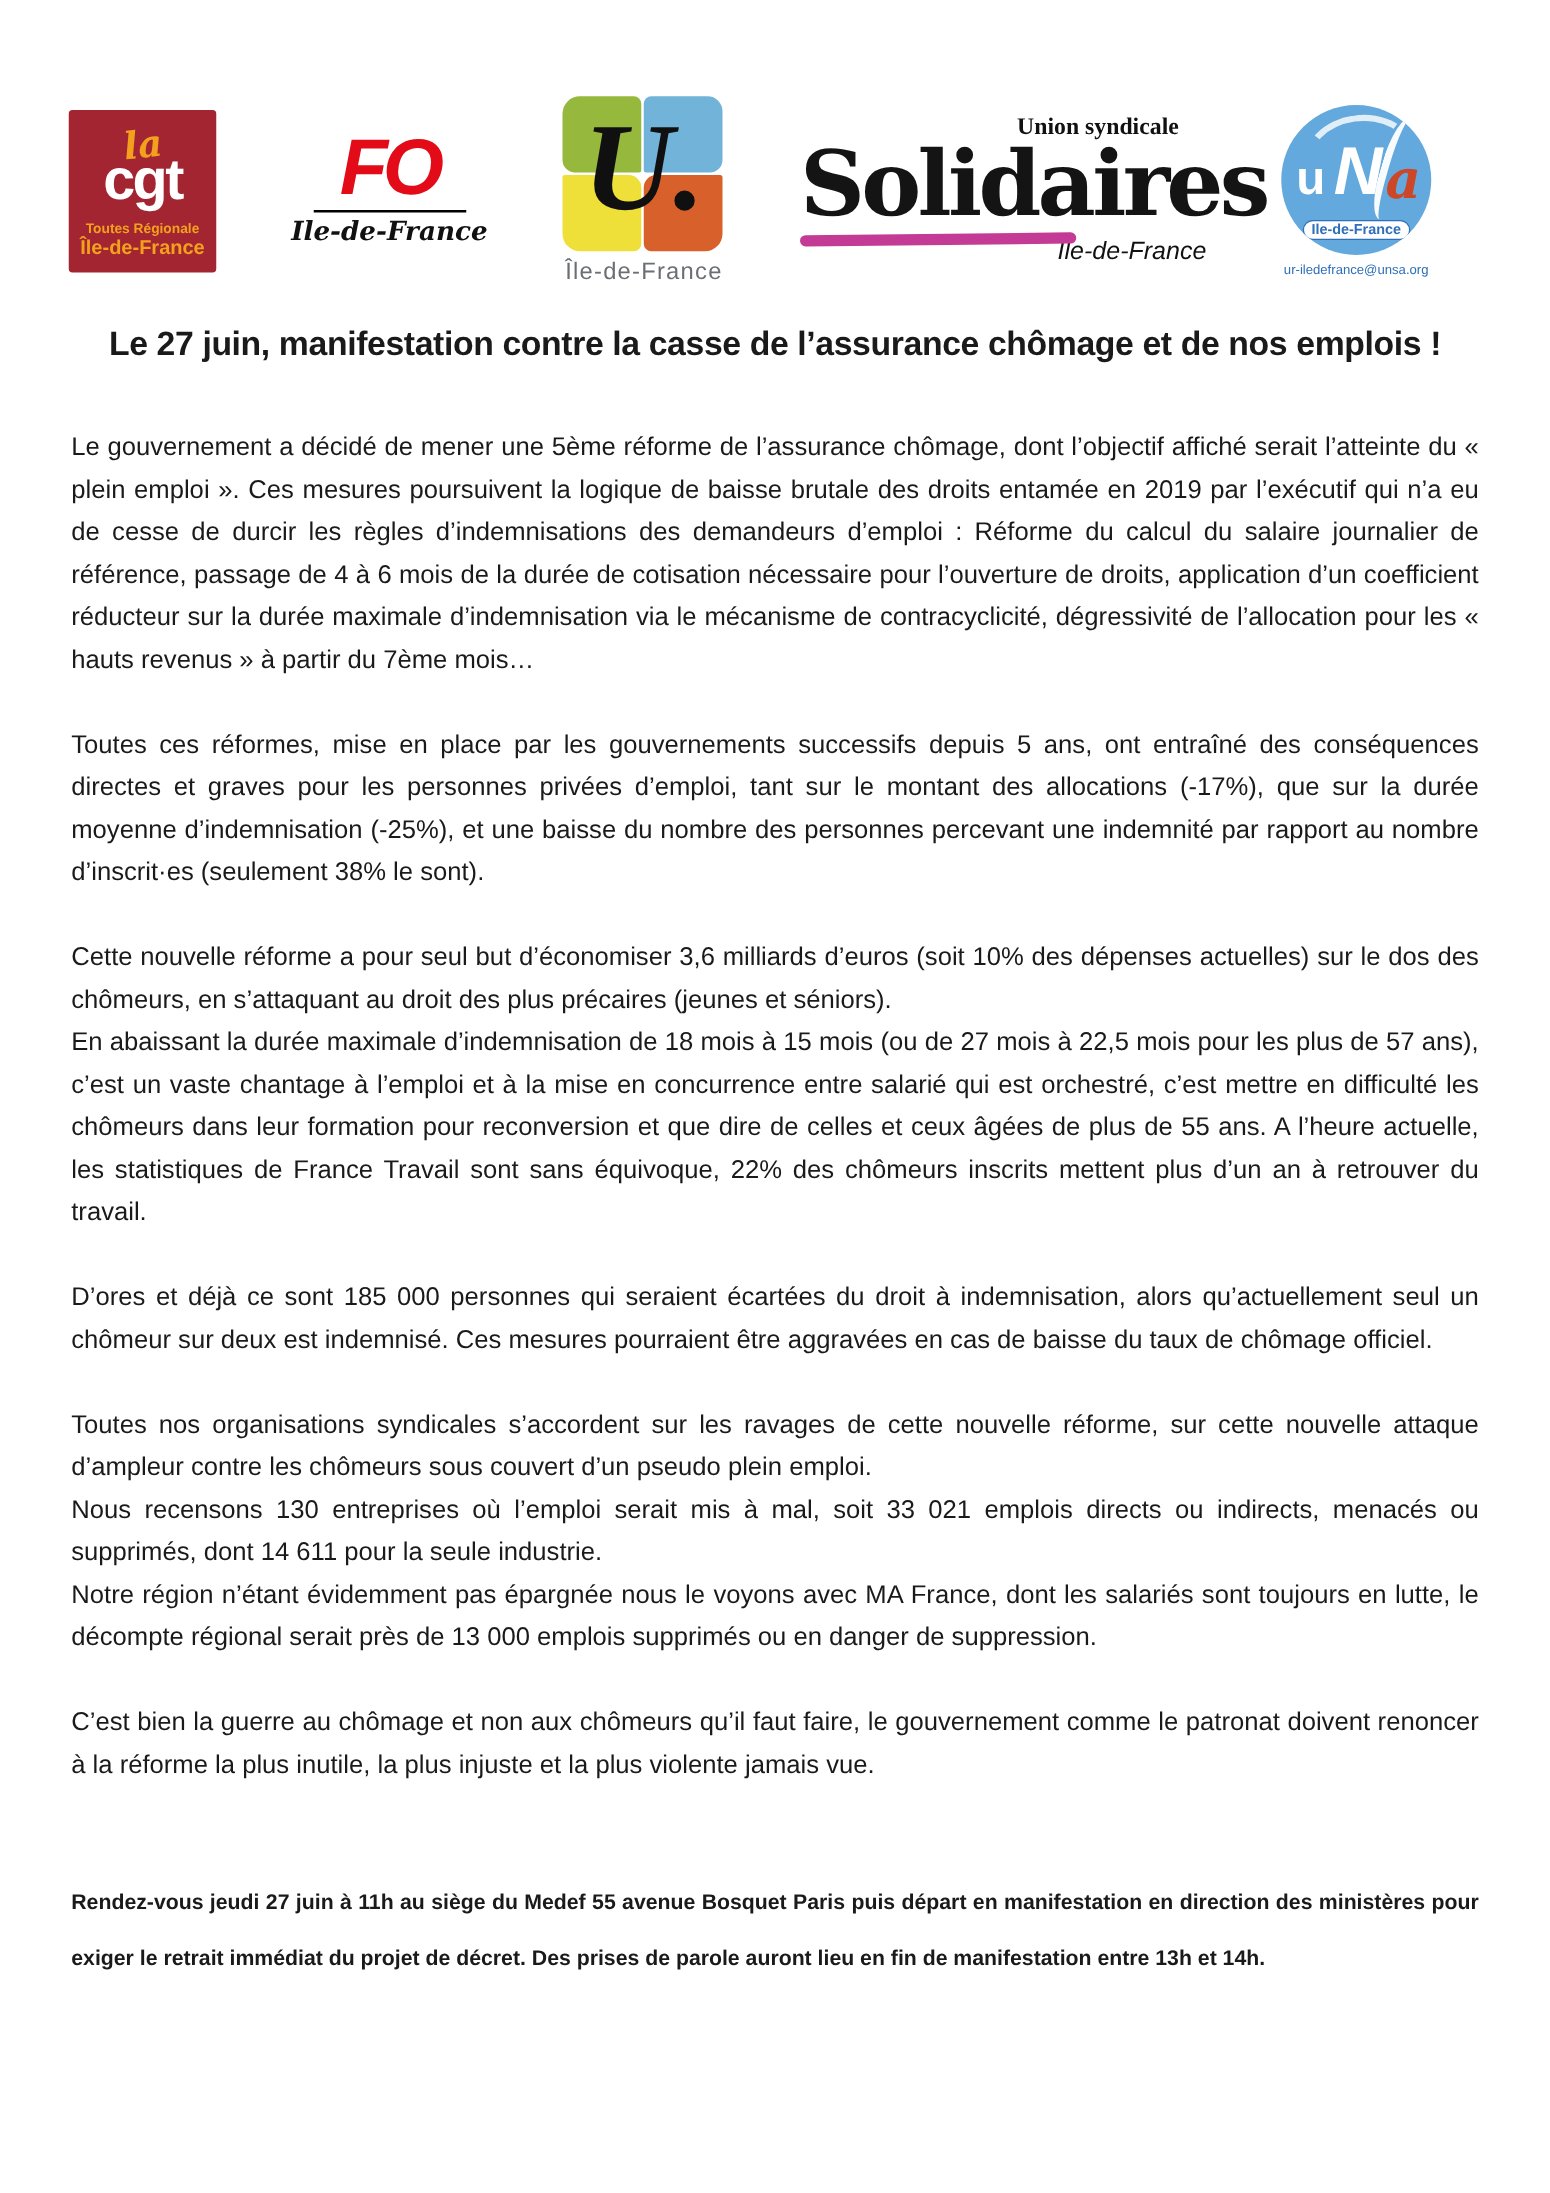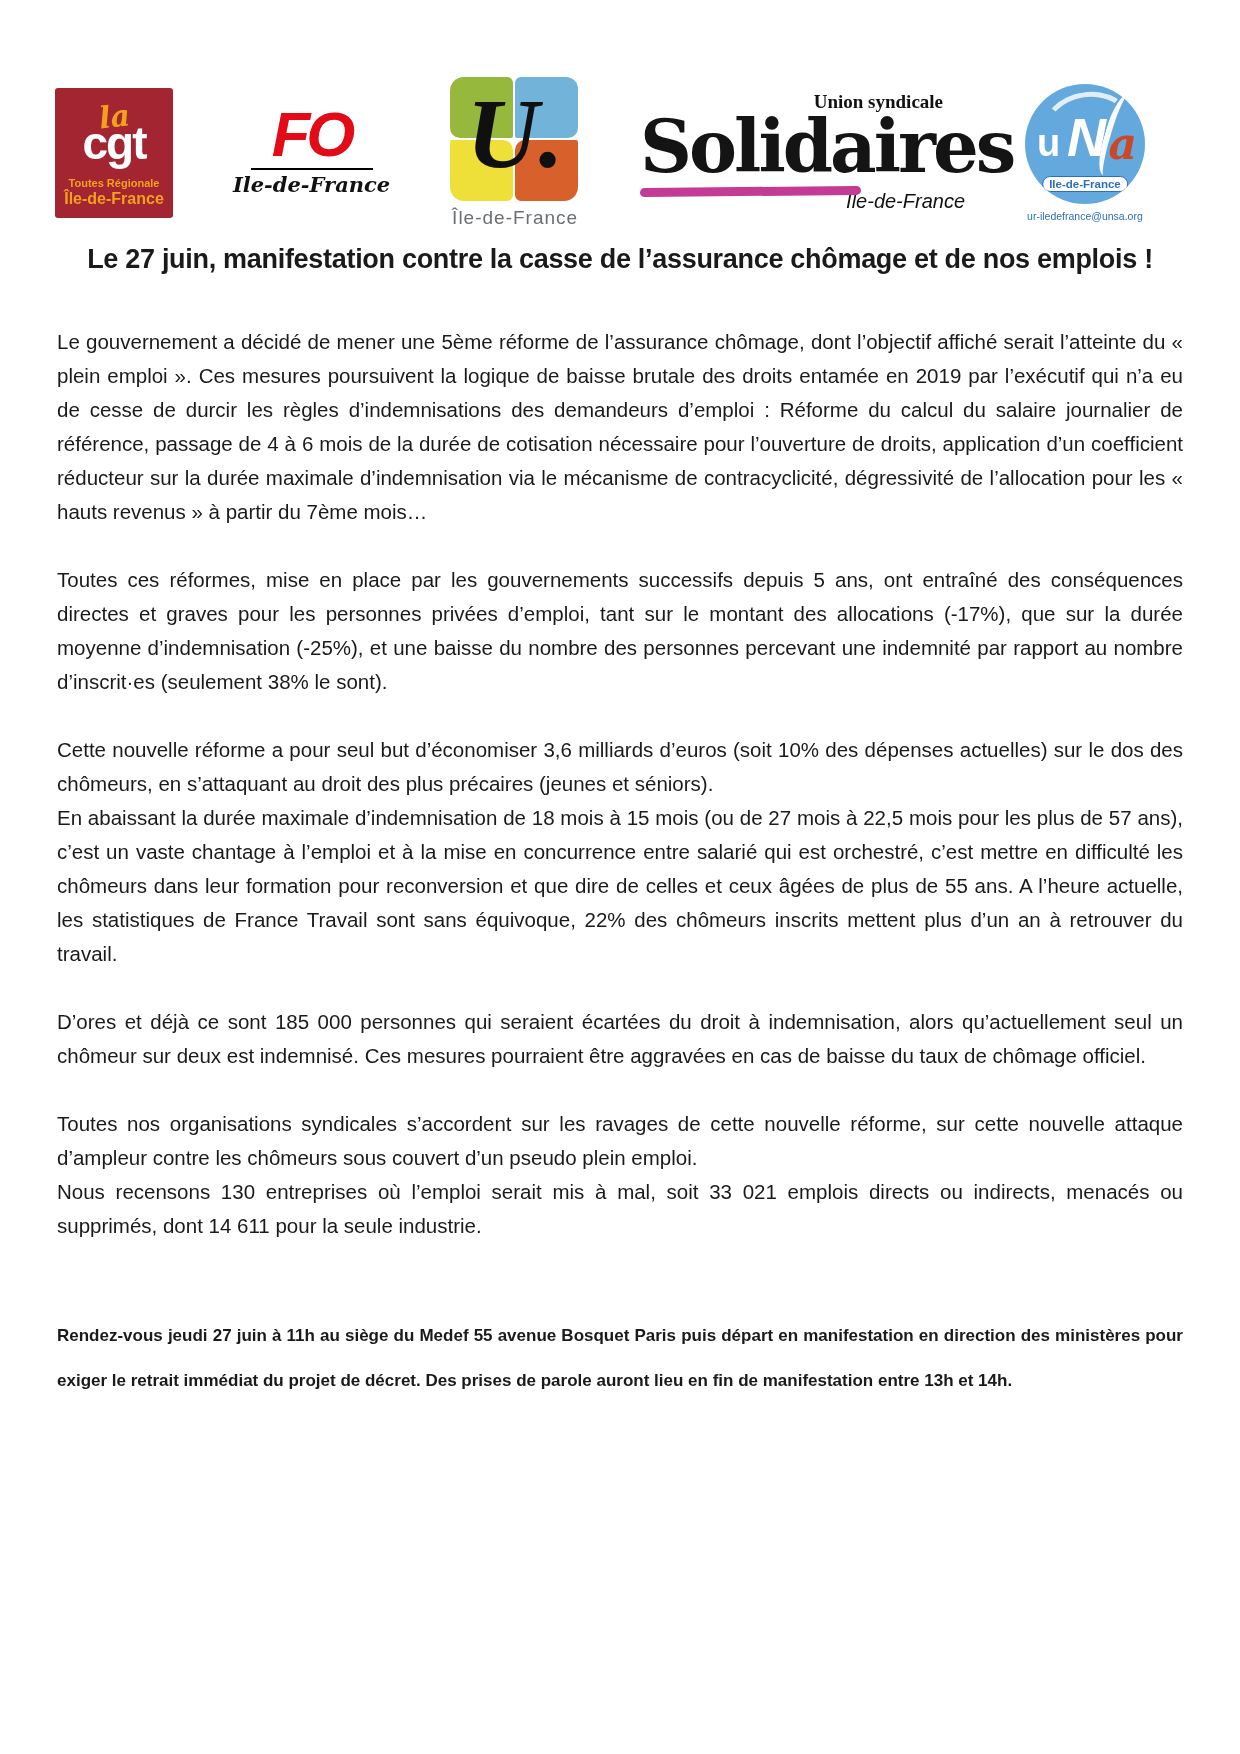--- a/index.html
+++ b/index.html
@@ -75,21 +75,21 @@
     opacity:.95; }
   .unsa-a { position:absolute; right:8px; top:38px; color:#cc4728;
     font-family:"DejaVu Serif", serif; font-style:italic; font-weight:bold;
     font-size:44px; line-height:1; }
   .unsa-pill { position:absolute; left:50%; bottom:12px; transform:translateX(-50%);
     background:#ffffff; color:#2f6fb8; font-weight:bold; font-size:11.5px;
     padding:1px 6px; border-radius:9px; white-space:nowrap; border:1px solid #2f6fb8; }
   .unsa-email { font-size:10.5px; color:#2f6fb8; margin-top:6px; }
 
   
-  .doc-title { text-align:center; font-weight:bold; font-size:27px; margin-top:24px;
+  .doc-title { text-align:center; font-weight:bold; font-size:27px; margin-top:40px;
     padding:0 60px; letter-spacing:-0.3px; }
   .body-text { padding:0 57px; margin-top:50px; font-size:20.5px; line-height:34px;
     text-align:justify; }
   .body-text .block { margin-bottom:34px; }
   .body-text p { margin:0; }
   .cta { padding:0 57px; margin-top:70px; font-weight:bold; font-size:17px;
     line-height:45px; text-align:justify; }
 </style>
 </head>
 <body>
@@ -154,18 +154,22 @@
     <div class="block">
       <p>Cette nouvelle réforme a pour seul but d’économiser 3,6 milliards d’euros (soit 10% des dépenses actuelles) sur le dos des chômeurs, en s’attaquant au droit des plus précaires (jeunes et séniors).</p>
       <p>En abaissant la durée maximale d’indemnisation de 18 mois à 15 mois (ou de 27 mois à 22,5 mois pour les plus de 57 ans), c’est un vaste chantage à l’emploi et à la mise en concurrence entre salarié qui est orchestré, c’est mettre en difficulté les chômeurs dans leur formation pour reconversion et que dire de celles et ceux âgées de plus de 55 ans. A l’heure actuelle, les statistiques de France Travail sont sans équivoque, 22% des chômeurs inscrits mettent plus d’un an à retrouver du travail.</p>
     </div>
     <div class="block">
       <p>D’ores et déjà ce sont 185 000 personnes qui seraient écartées du droit à indemnisation, alors qu’actuellement seul un chômeur sur deux est indemnisé. Ces mesures pourraient être aggravées en cas de baisse du taux de chômage officiel.</p>
     </div>
     <div class="block">
       <p>Toutes nos organisations syndicales s’accordent sur les ravages de cette nouvelle réforme, sur cette nouvelle attaque d’ampleur contre les chômeurs sous couvert d’un pseudo plein emploi.</p>
       <p>Nous recensons 130 entreprises où l’emploi serait mis à mal, soit 33 021 emplois directs ou indirects, menacés ou supprimés, dont 14 611 pour la seule industrie.</p>
+      <p>Notre région n’étant évidemment pas épargnée nous le voyons avec MA France, dont les salariés sont toujours en lutte, le décompte régional serait près de 13 000 emplois supprimés ou en danger de suppression.</p>
+    </div>
+    <div class="block">
+      <p>C’est bien la guerre au chômage et non aux chômeurs qu’il faut faire, le gouvernement comme le patronat doivent renoncer à la réforme la plus inutile, la plus injuste et la plus violente jamais vue.</p>
     </div>
   </main>
 
   <p class="cta">Rendez-vous jeudi 27 juin à 11h au siège du Medef 55 avenue Bosquet Paris puis départ en manifestation en direction des ministères pour exiger le retrait immédiat du projet de décret. Des prises de parole auront lieu en fin de manifestation entre 13h et 14h.</p>
 
 </div>
 
 </body></html>

